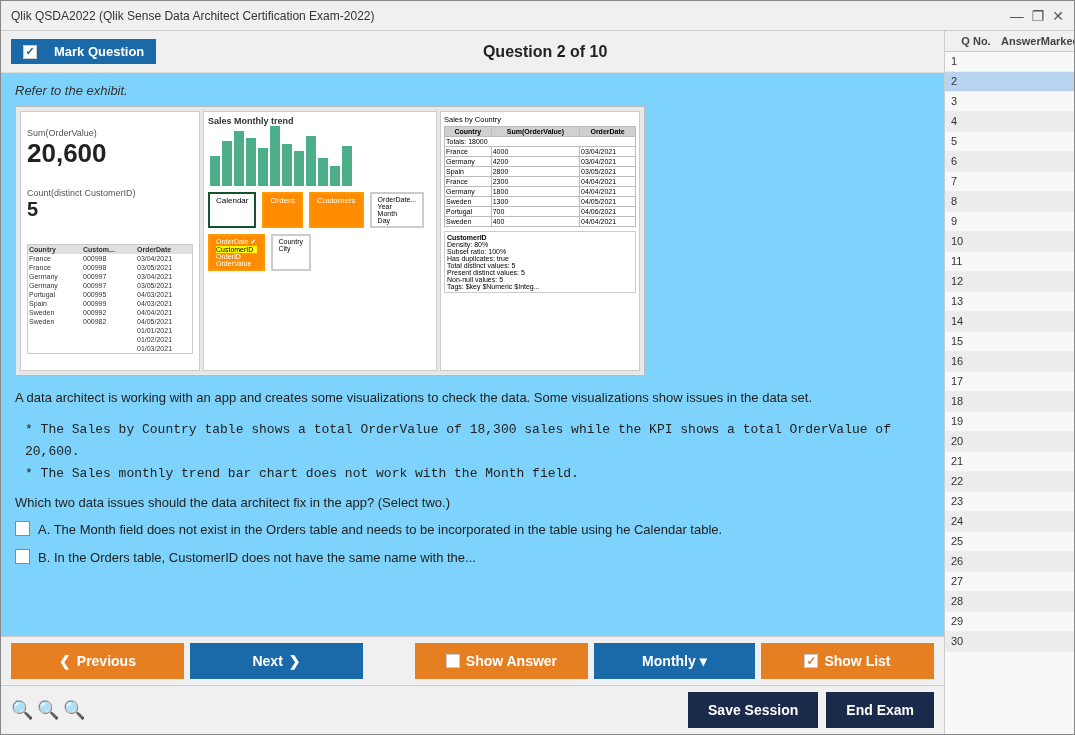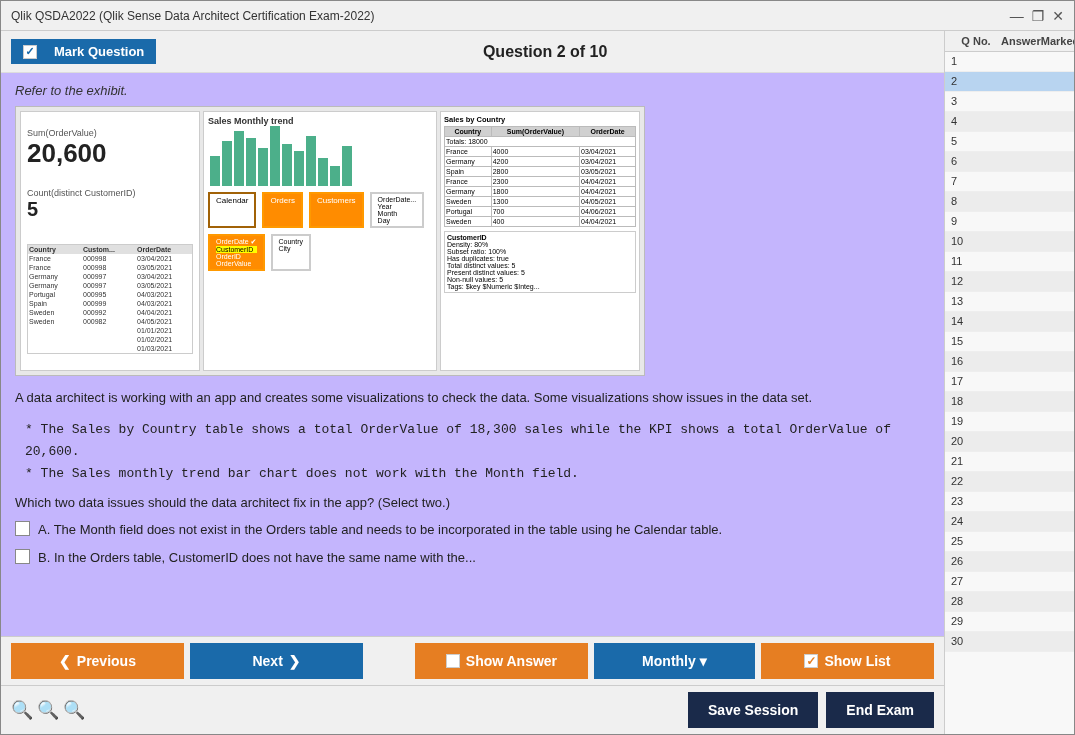--- a/index.html
+++ b/index.html
@@ -15,21 +15,21 @@
     .main-content { display: flex; flex: 1; overflow: hidden; }
     
     .left-panel { flex: 1; display: flex; flex-direction: column; overflow: hidden; padding: 0; }
     
     .toolbar { padding: 8px 10px; display: flex; align-items: center; background: #f0f0f0; border-bottom: 1px solid #ddd; }
     .mark-btn { background: #1a6aaa; color: white; border: none; padding: 5px 12px; font-size: 13px; font-weight: bold; cursor: pointer; display: flex; align-items: center; gap: 17px; }
     .mark-btn-checkbox { width: 14px; height: 14px; background: white; border: 1px solid #ccc; display: inline-flex; align-items: center; justify-content: center; }
     .mark-btn-checkbox::after { content: '✓'; color: #1a6aaa; font-size: 11px; }
     .question-title { flex: 1; text-align: center; font-size: 16px; font-weight: bold; color: #222; }
     
-    .question-area { flex: 1; overflow-y: auto; padding: 10px 14px; background: #c4b5fd; }
+    .question-area { flex: 1; overflow-y: auto; padding: 10px 14px; background: #7dd3fc; }
     
     .refer-text { font-size: 13px; color: #333; margin-bottom: 8px; font-style: italic; }
     
     .exhibit-img { width: 630px; height: 270px; background: #e8e8e8; border: 1px solid #bbb; margin-bottom: 12px; overflow: hidden; position: relative; }
     
     .question-text { font-size: 13px; color: #222; line-height: 1.6; margin-bottom: 10px; }
     .bullet-text { font-size: 13px; color: #222; line-height: 1.7; margin-left: 10px; font-family: Liberation Mono, monospace; }
     .question-prompt { font-size: 13px; color: #222; margin: 10px 0; font-weight: 500; }
     
     .answer-option { display: flex; align-items: flex-start; margin-bottom: 8px; gap: 8px; }
@@ -181,21 +181,21 @@
                 <div style="height:60px; width:10px; background:#4caf8a;"></div>
                 <div style="height:42px; width:10px; background:#4caf8a;"></div>
                 <div style="height:35px; width:10px; background:#4caf8a;"></div>
                 <div style="height:50px; width:10px; background:#4caf8a;"></div>
                 <div style="height:28px; width:10px; background:#4caf8a;"></div>
                 <div style="height:20px; width:10px; background:#4caf8a;"></div>
                 <div style="height:40px; width:10px; background:#4caf8a;"></div>
               </div>
 
               <div style="display:flex; gap:6px; margin-top:4px; flex-wrap:wrap; font-size:8px;">
-                <div style="border:2px solid #a16207; padding:2px 6px; background:#fff;">Calendar</div>
+                <div style="border:2px solid #14532d; padding:2px 6px; background:#fff;">Calendar</div>
                 <div style="border:2px solid #f90; padding:2px 6px; background:#ff8c00; color:white;">Orders</div>
                 <div style="border:2px solid #f90; padding:2px 6px; background:#ff8c00; color:white;">Customers</div>
                 <div style="border:2px solid #ccc; padding:2px 6px; background:#fff; font-size:7px;">
                   <div>OrderDate...</div>
                   <div>Year</div>
                   <div>Month</div>
                   <div>Day</div>
                 </div>
                 <div style="border:2px solid #f90; padding:2px 6px; background:#ff8c00; color:white; font-size:7px;">
                   <div>OrderDate ✔</div>
@@ -204,21 +204,21 @@
                   <div>OrderValue</div>
                 </div>
                 <div style="border:2px solid #ccc; padding:2px 6px; background:#fff; font-size:7px;">
                   <div>Country</div>
                   <div>City</div>
                 </div>
               </div>
             </div>
 
             <div style="width:200px; background:#fff; border:1px solid #ccc; padding:3px; font-size:7.5px;">
-              <div style="font-weight:bold; margin-bottom:2px;">Sales by Country</div>
+              <div style="font-weight:normal; margin-bottom:2px;">Sales by Country</div>
               <table style="border-collapse:collapse; width:100%; font-size:7px;">
                 <tbody>
                     <tr style="background:#d0d0d0;">
                       <th style="border:1px solid #bbb; padding:1px;">Country</th>
                       <th style="border:1px solid #bbb; padding:1px;">Sum(OrderValue)</th>
                       <th style="border:1px solid #bbb; padding:1px;">OrderDate</th>
                     </tr>
                 <tr>
                       <td style="border:1px solid #bbb; padding:1px;" colspan="3">Totals: 18000</td>
                     </tr>

